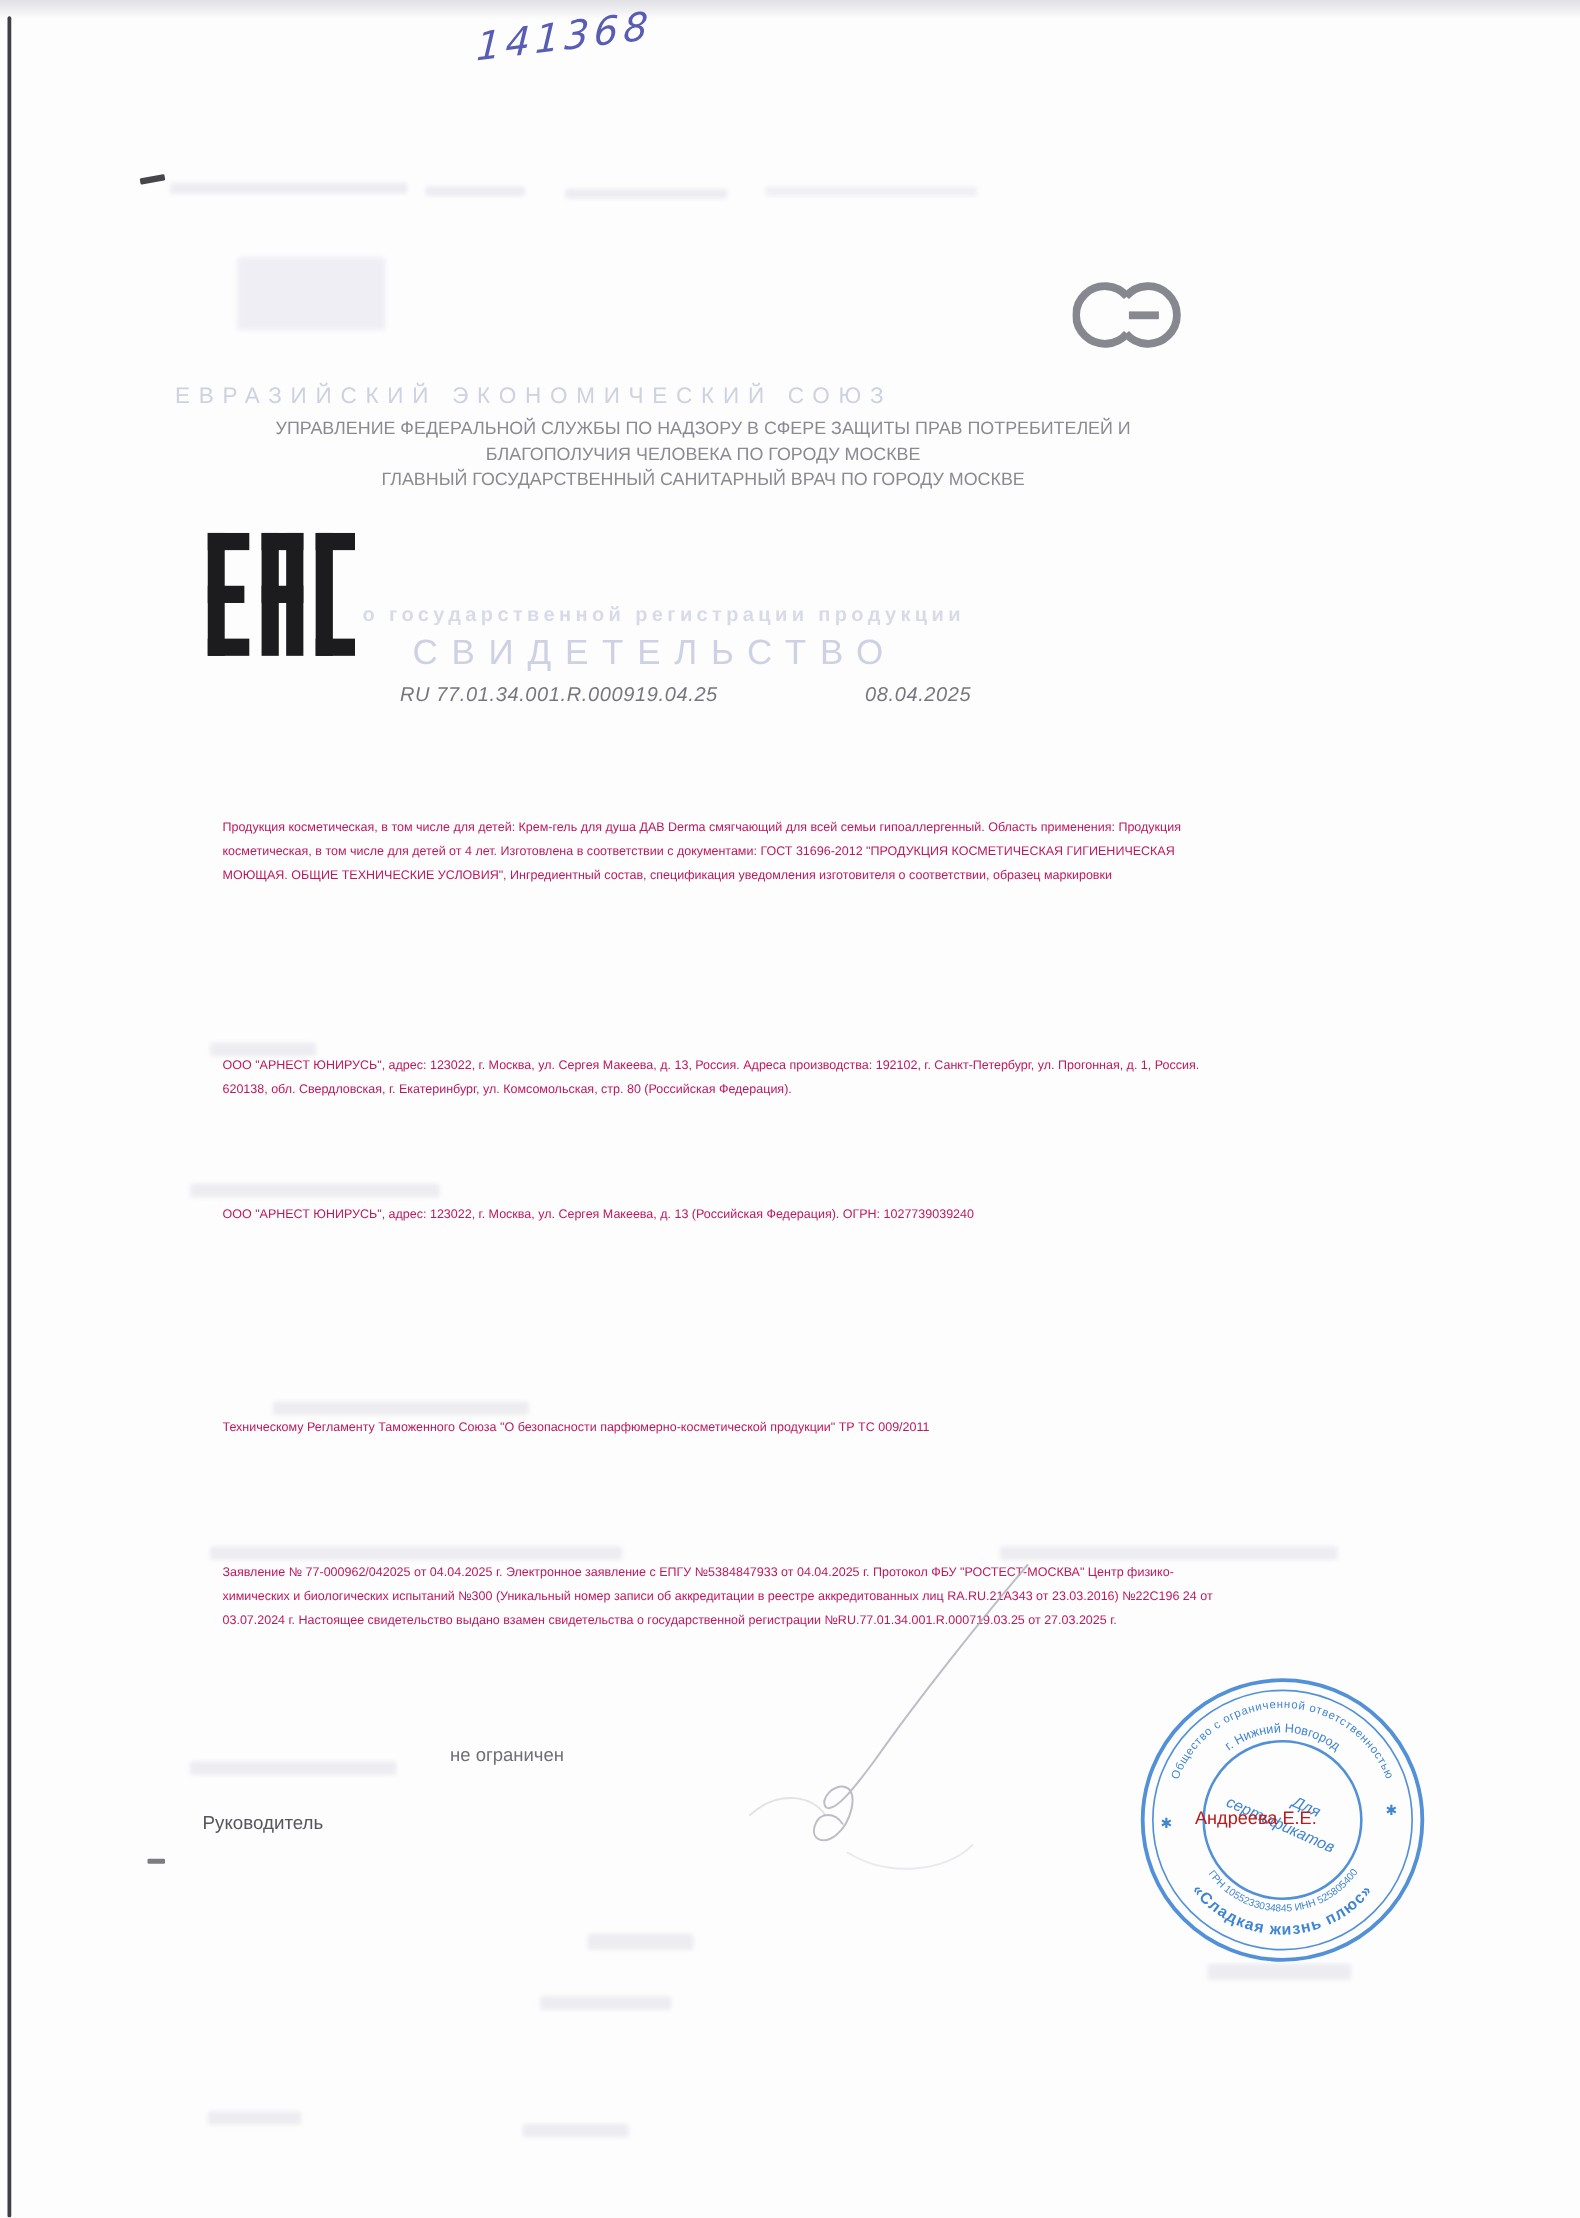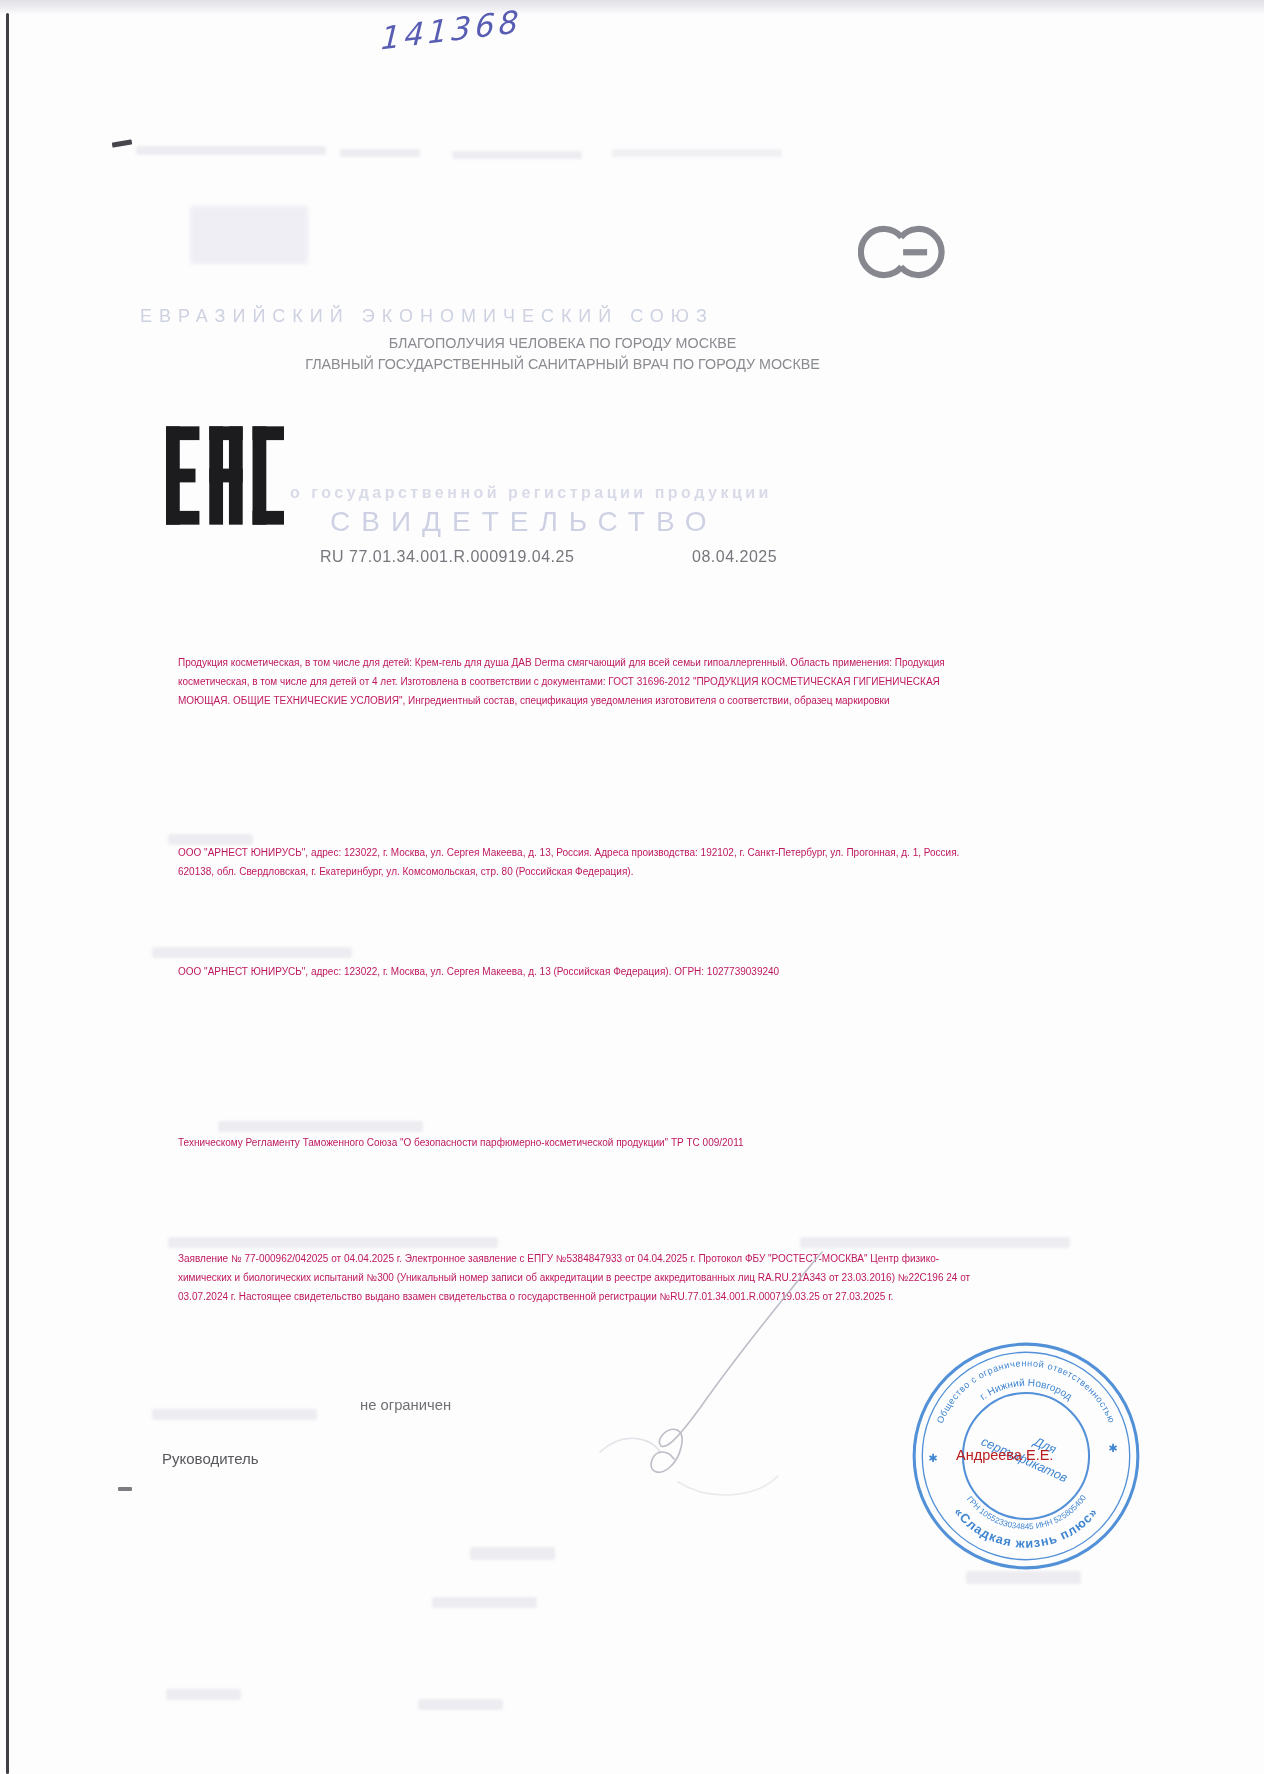--- a/index.html
+++ b/index.html
@@ -13,21 +13,21 @@
     background:linear-gradient(180deg,#e1e1e5 0%,#efeff2 55%,#fdfdfe 100%);}
   .left-edge{left:6px;top:13px;width:3px;height:1761px;background:#3f3f45;border-radius:2px;}
   .handwritten{
     color:#474cab;font-family:"DejaVu Sans",sans-serif;font-style:italic;
     font-size:31px;letter-spacing:4px;transform:rotate(-7deg) skewX(-10deg);
     transform-origin:left top;opacity:.9;
   }
   .ghost{filter:blur(0.5px);white-space:nowrap;}
   .hdr{color:#8a8b91;font-size:14.3px;line-height:20.5px;text-align:center;}
   .par{color:#be185d;font-size:10px;line-height:19px;width:800px;left:178px;}
-  .numline{color:#76777c;font-size:16px;letter-spacing:.5px;white-space:nowrap;}
+  .numline{color:#76777c;font-size:16px;letter-spacing:.5px;white-space:nowrap;font-style:italic;}
   .smudge{position:absolute;background:rgba(156,158,176,.16);filter:blur(1.5px);border-radius:2px;}
   .smudge.lilac{background:rgba(150,148,182,.14);filter:blur(2px);}
   .speck{position:absolute;background:#46464c;border-radius:1px;}
   .sig-name{color:#b91c1c;font-size:14.5px;z-index:5;}
   .role{color:#56575c;font-size:15px;}
   .validity{color:#6f7074;font-size:14.8px;}
 </style>
 </head>
 <body>
 
@@ -59,20 +59,21 @@
   <title>СЭ</title>
   <g fill="none" stroke="#73737d" stroke-width="6.5" opacity=".85">
     <path d="M 45.4 16.6 A 24 24 0 1 0 45.4 47.4"></path>
     <path d="M 44.6 16.6 A 24 24 0 1 1 44.6 47.4"></path>
   </g>
   <rect x="47" y="29" width="25" height="6.5" fill="#73737d" opacity=".85"></rect>
 </svg>
 
 <div class="abs ghost" style="left:140px;top:306px;width:845px;font-size:18px;letter-spacing:7px;color:rgba(135,142,180,.4);">ЕВРАЗИЙСКИЙ ЭКОНОМИЧЕСКИЙ СОЮЗ</div>
 <div class="abs hdr" style="left:140px;top:333px;width:845px;">
+  <div>УПРАВЛЕНИЕ ФЕДЕРАЛЬНОЙ СЛУЖБЫ ПО НАДЗОРУ В СФЕРЕ ЗАЩИТЫ ПРАВ ПОТРЕБИТЕЛЕЙ И</div>
   <div>БЛАГОПОЛУЧИЯ ЧЕЛОВЕКА ПО ГОРОДУ МОСКВЕ</div>
   <div>ГЛАВНЫЙ ГОСУДАРСТВЕННЫЙ САНИТАРНЫЙ ВРАЧ ПО ГОРОДУ МОСКВЕ</div>
 </div>
 
 <svg class="abs" style="left:166px;top:426px;" width="118" height="99" viewBox="0 0 120 100">
   <title>ЕАС</title>
   <g fill="#1c1c1e">
     <rect x="0" y="0" width="14" height="100"></rect>
     <rect x="0" y="0" width="34" height="14"></rect>
     <rect x="0" y="43" width="30" height="14"></rect>

